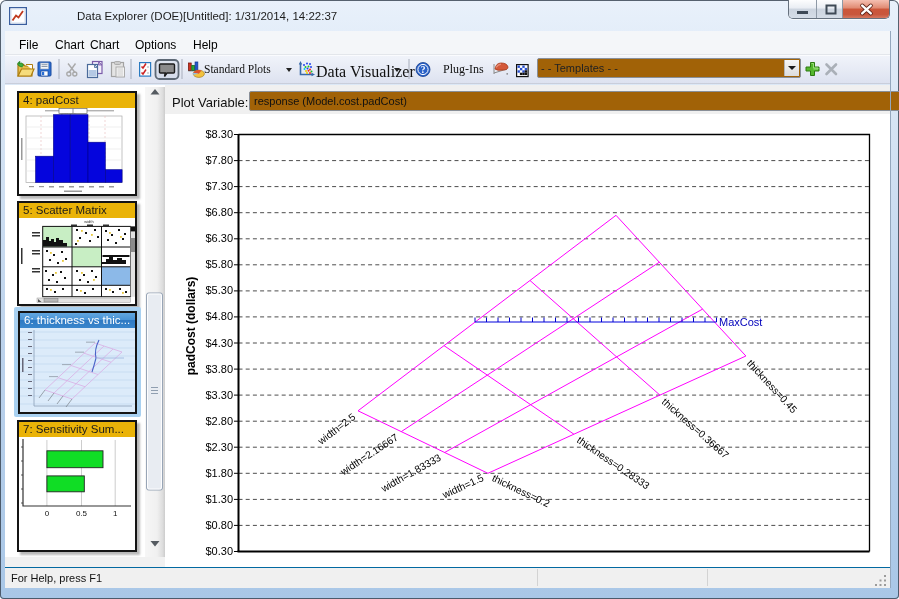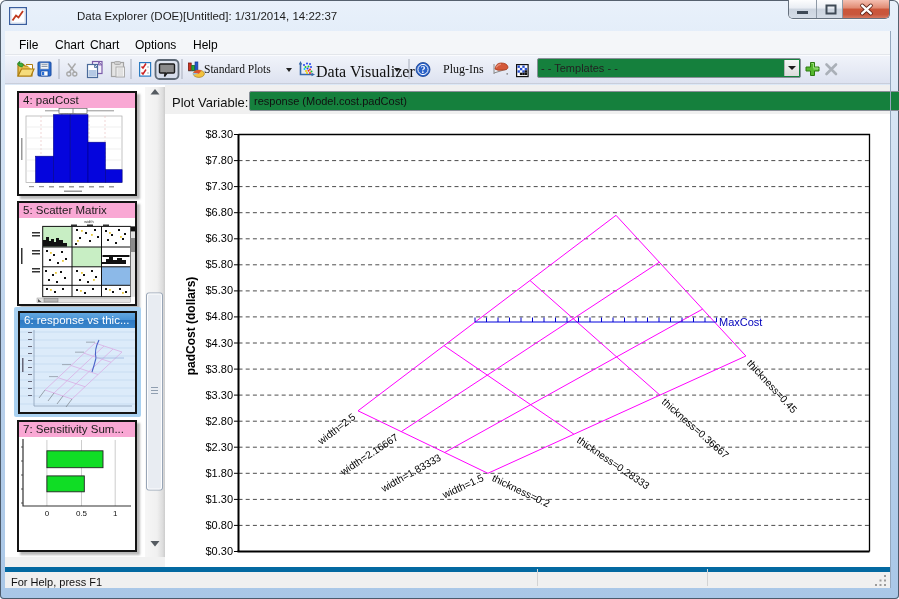--- a/index.html
+++ b/index.html
@@ -29,28 +29,28 @@
   background:linear-gradient(180deg,#f0f3fa 0%,#e7ebf5 50%,#dde2f0 100%);
   border-top:1px solid #fafbfe; border-bottom:1px solid #c9cedb; }
 .ttext { position:absolute; font-size:12px; color:#111; top:7px;font-family:Liberation Serif, serif; }
 .darr { position:absolute; top:13px; width:0; height:0; border-left:3.5px solid transparent; border-right:3.5px solid transparent; border-top:4px solid #222; }
 
 #sidebar { position:absolute; left:5px; top:85px; width:160px; height:482px; background:#ffffff; }
 #mainpanel { position:absolute; left:165px; top:85px; width:725px; height:482px; background:#ffffff; }
 #plotrow { position:absolute; left:0; top:0; width:725px; height:29px; background:#f0f0f0; }
 
 #status { position:absolute; left:5px; top:567px; width:885px; height:21px; background:#f0f0f0;
-  border-top:5px solid #0369a1; font-size:11px; color:#111; }
+  border-top:1px solid #0369a1; font-size:11px; color:#111; }
 .ssep { position:absolute; top:2px; width:1px; height:17px; background:#d3d3d3; }
 
 .thumb { position:absolute; left:17px; width:120px; background:#fff; border:2px solid #141414;
   box-shadow:3px 3px 2px rgba(160,160,160,.75); }
-.thead { height:15px; background:#f9a8d4; font-size:11.5px; color:#1a1a1a; padding-left:4px; padding-top:1px; white-space:nowrap; overflow:hidden;}
-
-.combo { position:absolute; background:#15803d; border:1px solid #898f98; border-radius:2px; }
+.thead { height:15px; background:#eab308; font-size:11.5px; color:#1a1a1a; padding-left:4px; padding-top:1px; white-space:nowrap; overflow:hidden;}
+
+.combo { position:absolute; background:#a16207; border:1px solid #898f98; border-radius:2px; }
 .combo .ctext { position:absolute; left:4px; top:3px; font-size:11px; color:#111; white-space:nowrap; }
 .cbtn { position:absolute; right:1px; top:1px; bottom:1px; width:15px;
   background:linear-gradient(180deg,#f6f6f6,#dcdcdc); border-left:1px solid #b5b5b5; }
 .cbtn:after { content:""; position:absolute; left:3px; top:6px; width:0; height:0;
   border-left:4px solid transparent; border-right:4px solid transparent; border-top:4.5px solid #1a1a1a; }
 </style>
 </head>
 <body>
 <div id="win"></div>
 
@@ -358,21 +358,21 @@
     <rect x="111.6" y="8.4" width="4.4" height="5" fill="#111"></rect>
     <rect x="111.6" y="20" width="4.4" height="14" fill="#8a8a8a"></rect>
     <rect x="18" y="80" width="93.6" height="4.5" fill="#e2e2e2" stroke="#999" stroke-width="0.5"></rect>
     <rect x="25" y="80.5" width="14" height="3.5" fill="#b8b8b8" stroke="#777" stroke-width="0.5"></rect>
     <path d="M19 84 l3.5 0 l-3.5 -3 Z" fill="#555"></path>
   </svg>
 </div>
 
 <div class="abs" style="left:14px;top:307px;width:127px;height:110px;background:#a9d1f1;border-radius:2px"></div>
 <div class="thumb" style="left:18px;top:311px;width:119px;height:103px;box-shadow:none">
-  <div class="thead" style="background:linear-gradient(180deg,#62a7e0 0%,#4a94d6 45%,#2f7ac4 50%,#3a86cc 100%);color:#fff">6: response vs thic...</div>
+  <div class="thead" style="background:linear-gradient(180deg,#62a7e0 0%,#4a94d6 45%,#2f7ac4 50%,#3a86cc 100%);color:#fff">6: thickness vs thic...</div>
   <svg width="115" height="84" viewBox="0 0 115 84" style="background:#dcebfa">
     <g stroke="#c8ddf2" stroke-width="1">
       <path d="M0 4 H115 M0 12 H115 M0 20 H115 M0 28 H115 M0 36 H115 M0 44 H115 M0 52 H115 M0 60 H115 M0 68 H115 M0 76 H115"></path>
     </g>
     <path d="M14 2 V78 H112" stroke="#8aa0b8" stroke-width="0.8" fill="none"></path>
     <g fill="#667">
       <rect x="8" y="4" width="4" height="1"></rect>
         <rect x="8" y="11" width="4" height="1"></rect>
       <rect x="8" y="18" width="4" height="1"></rect>
         <rect x="8" y="25" width="4" height="1"></rect>

